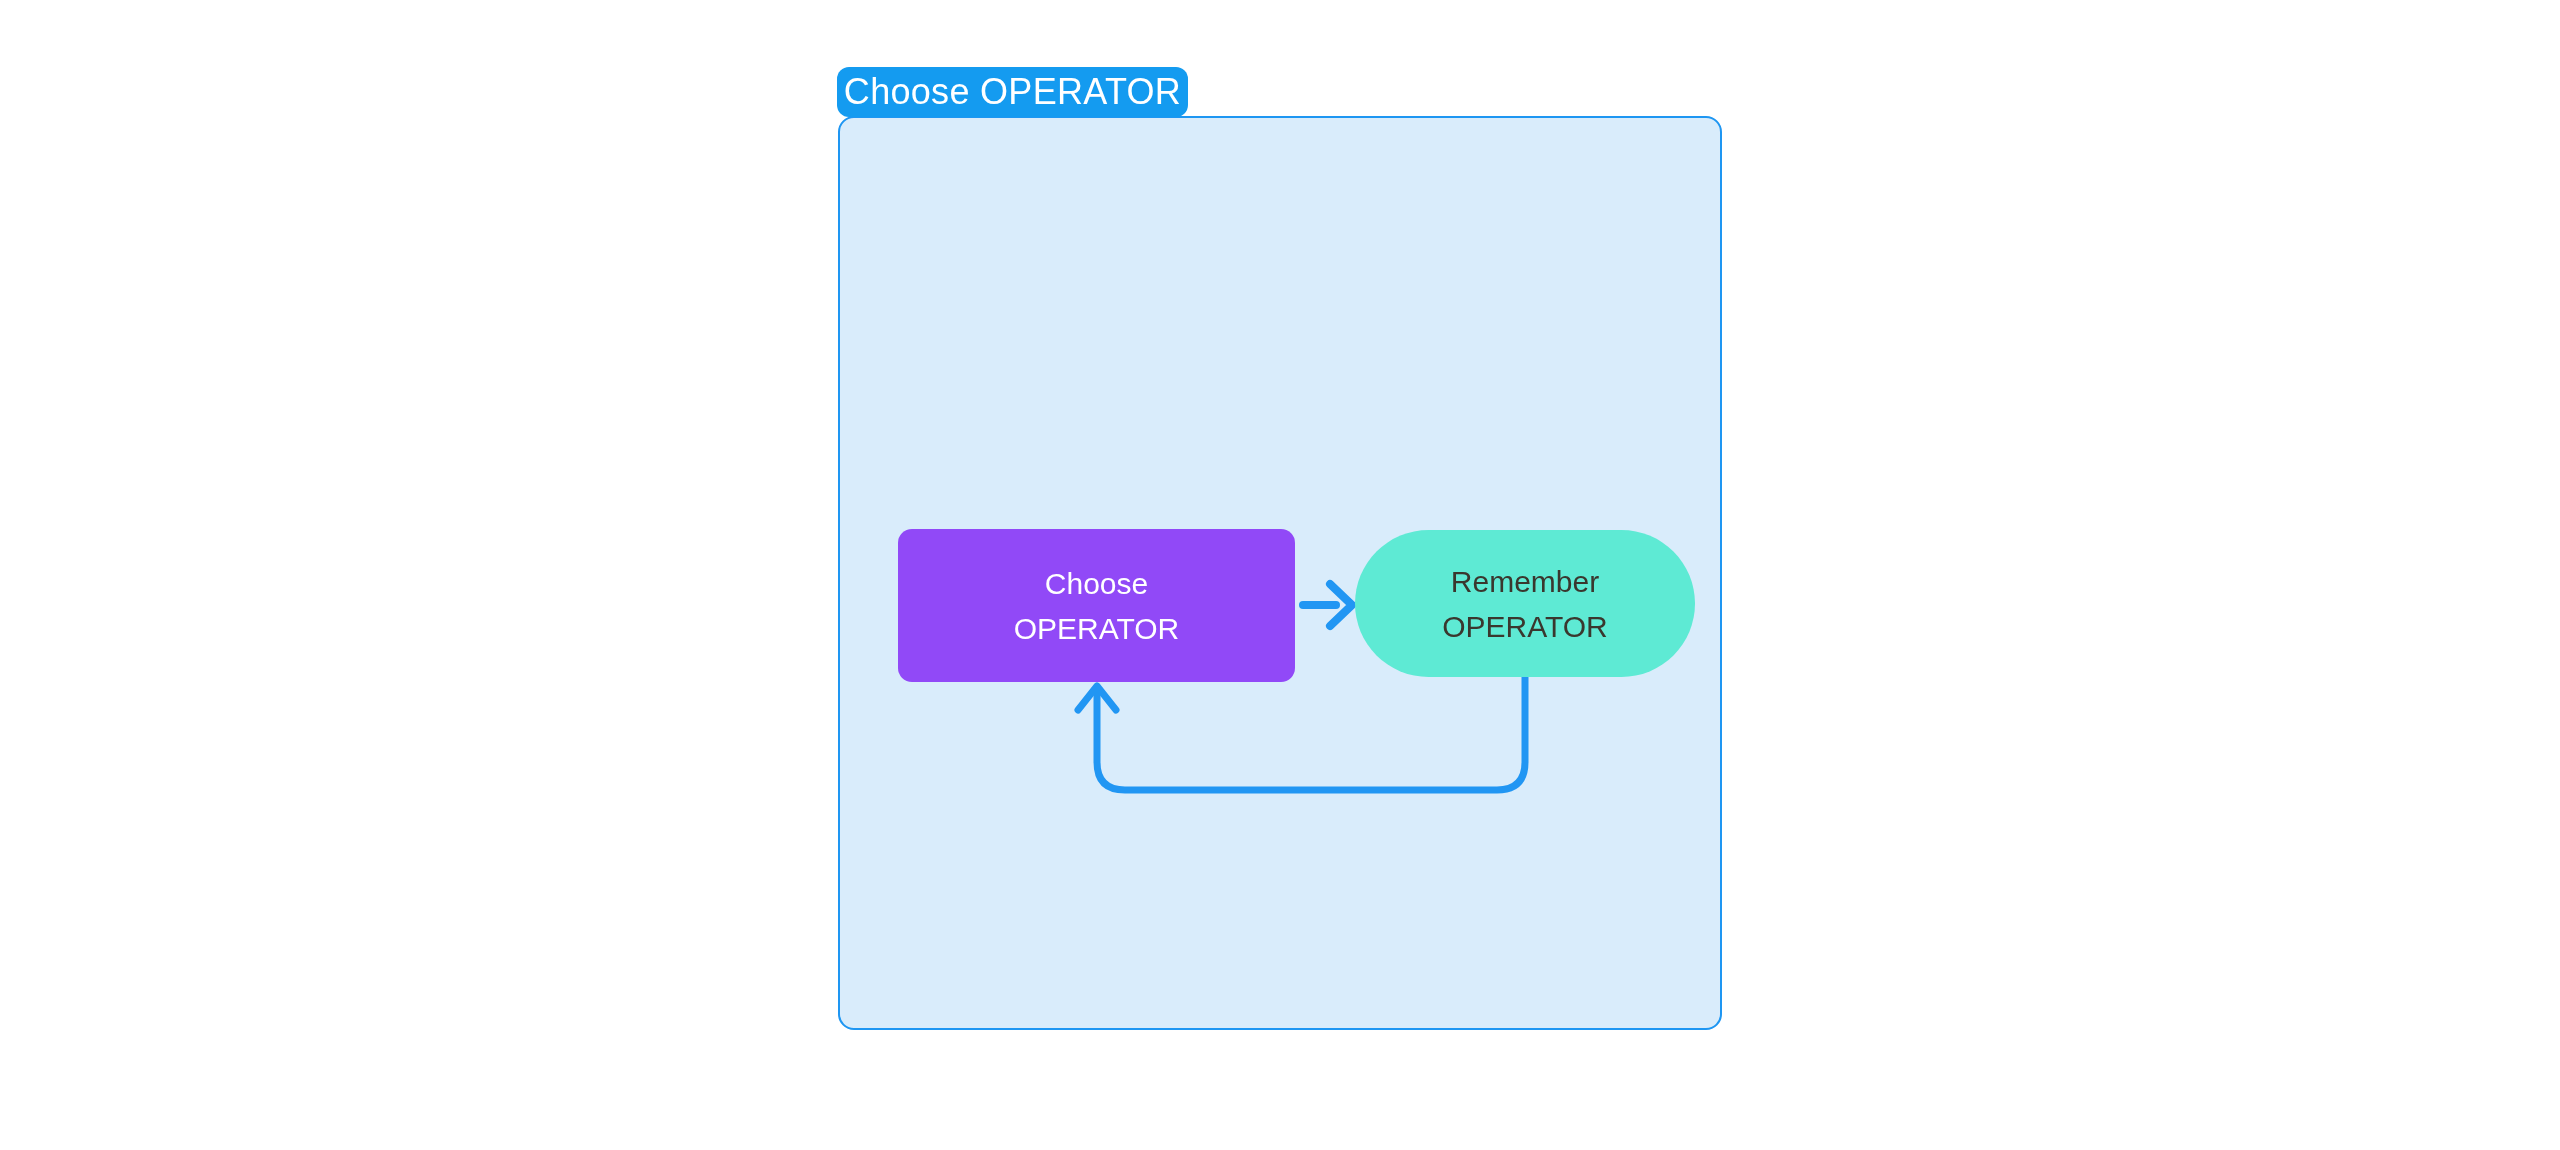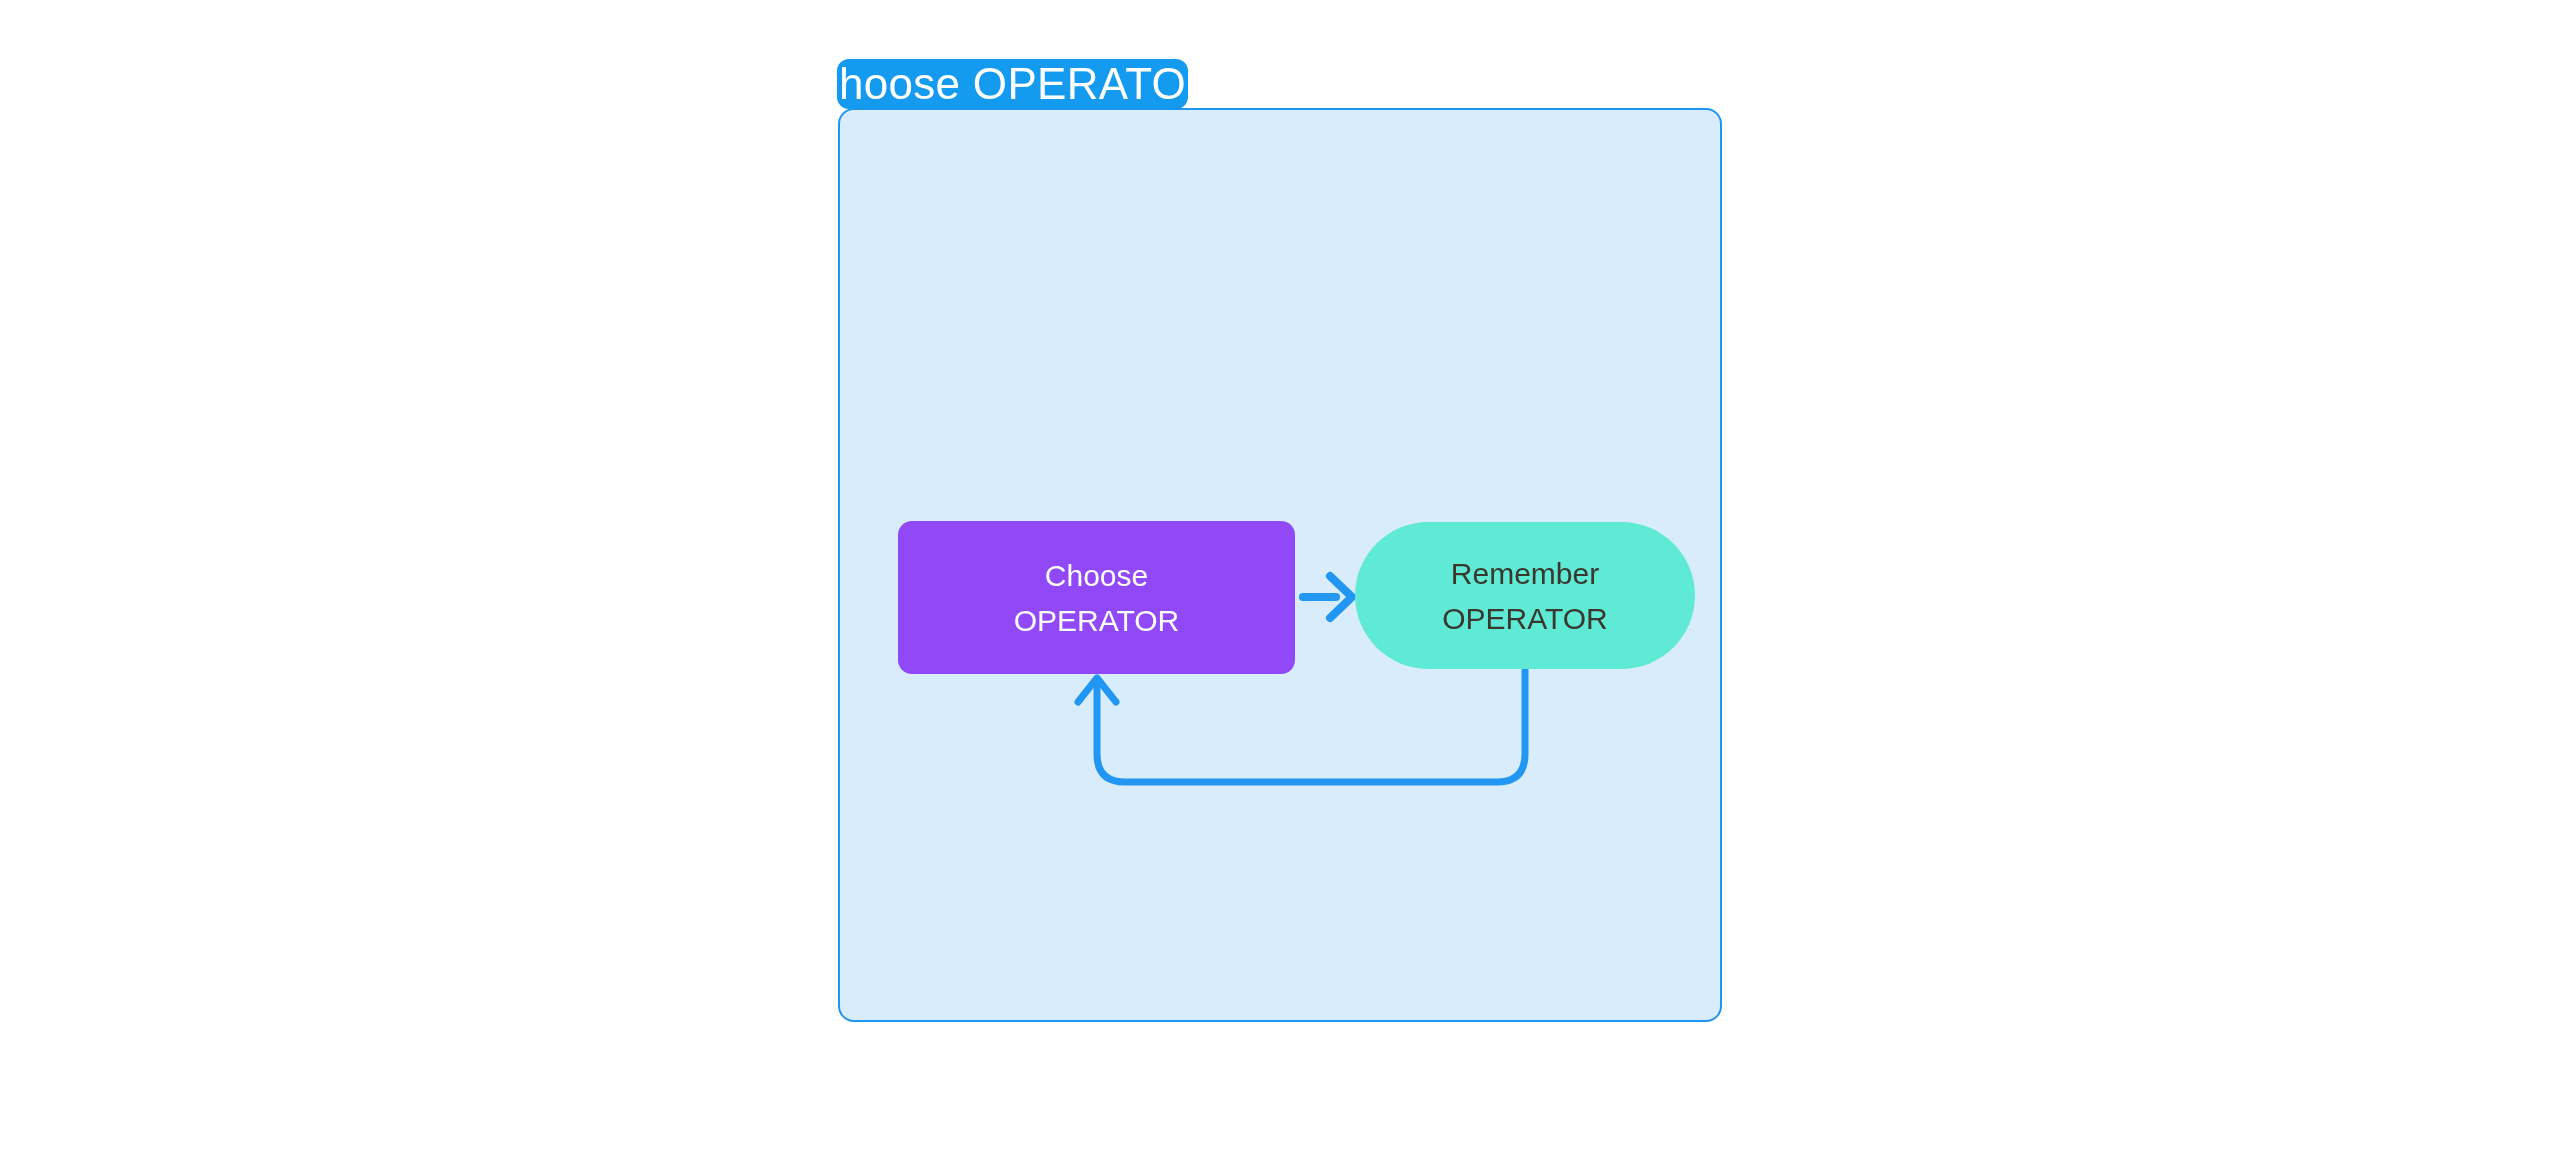--- a/index.html
+++ b/index.html
@@ -16,37 +16,37 @@
     background: #ffffff;
   }
   .diagram {
     position: absolute;
     left: 837px;
     top: 55px;
   }
   .tab {
     position: absolute;
     left: 0;
-    top: 4px;
+    top: 12px;
     width: 351px;
     height: 50px;
     border-radius: 12px;
     display: flex;
     align-items: center;
     justify-content: center;
-    font-size: 44px;
+    font-size: 36px;
     font-weight: 500;
     letter-spacing: 0.3px;
     white-space: nowrap;
     z-index: 2;
   }
   .container {
     position: absolute;
     left: 1px;
-    top: 53px;
+    top: 61px;
     width: 884px;
     height: 914px;
     box-sizing: border-box;
     border: 2px solid;
     border-radius: 16px;
     z-index: 1;
   }
   .edges {
     position: absolute;
     left: 0;

